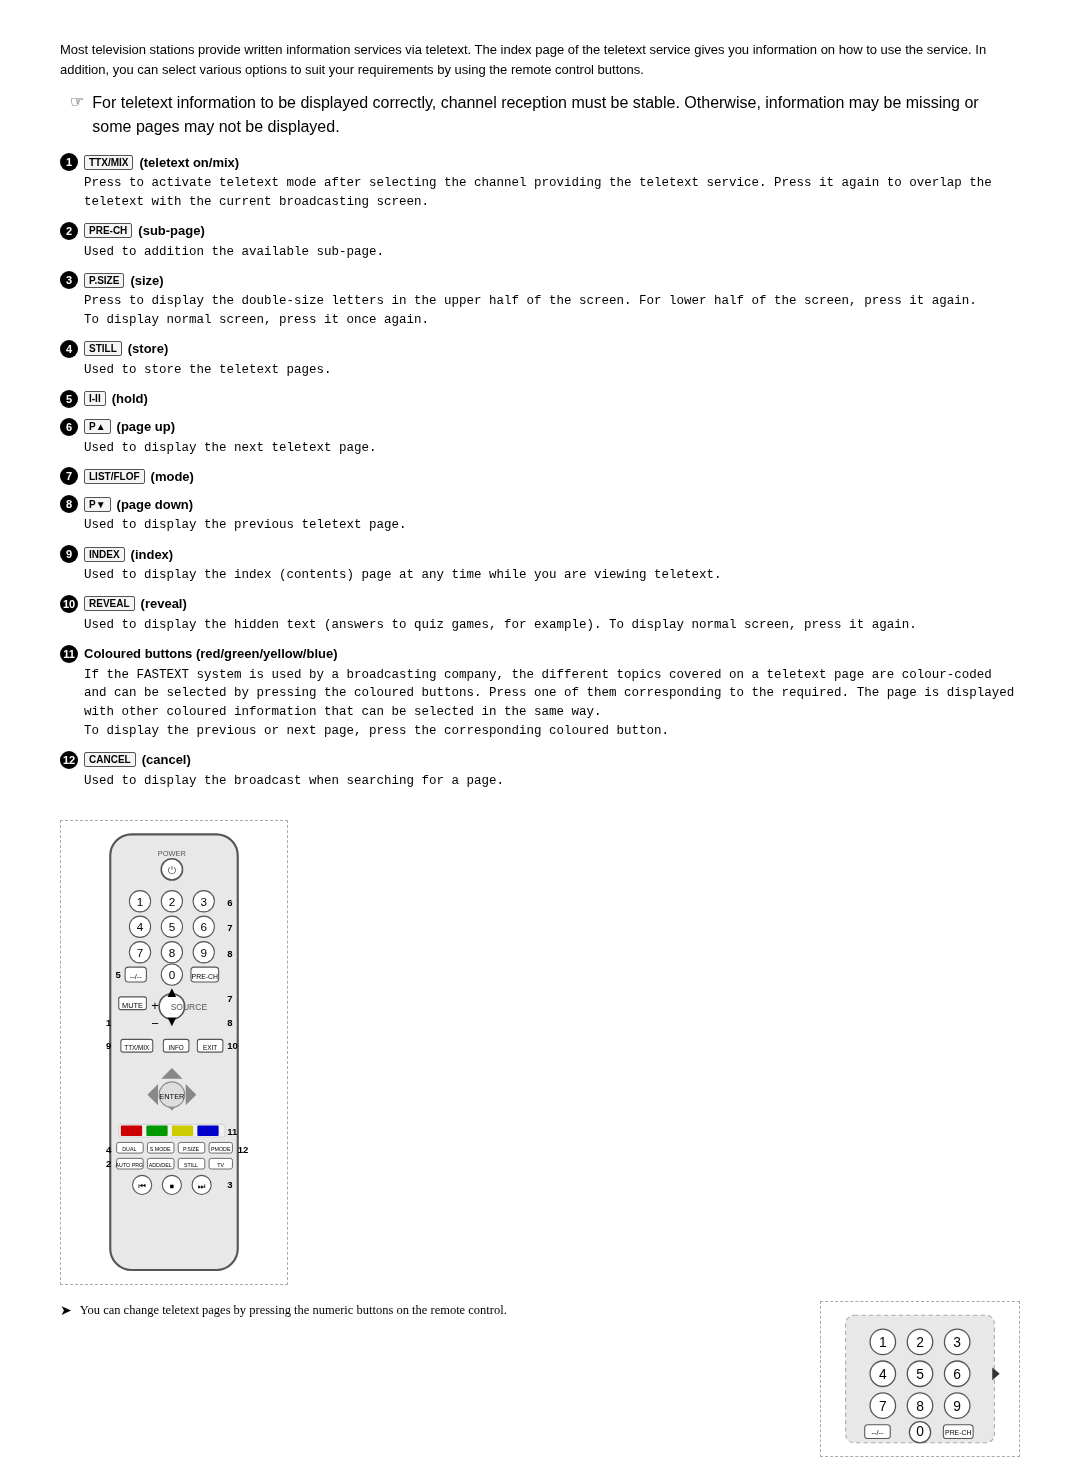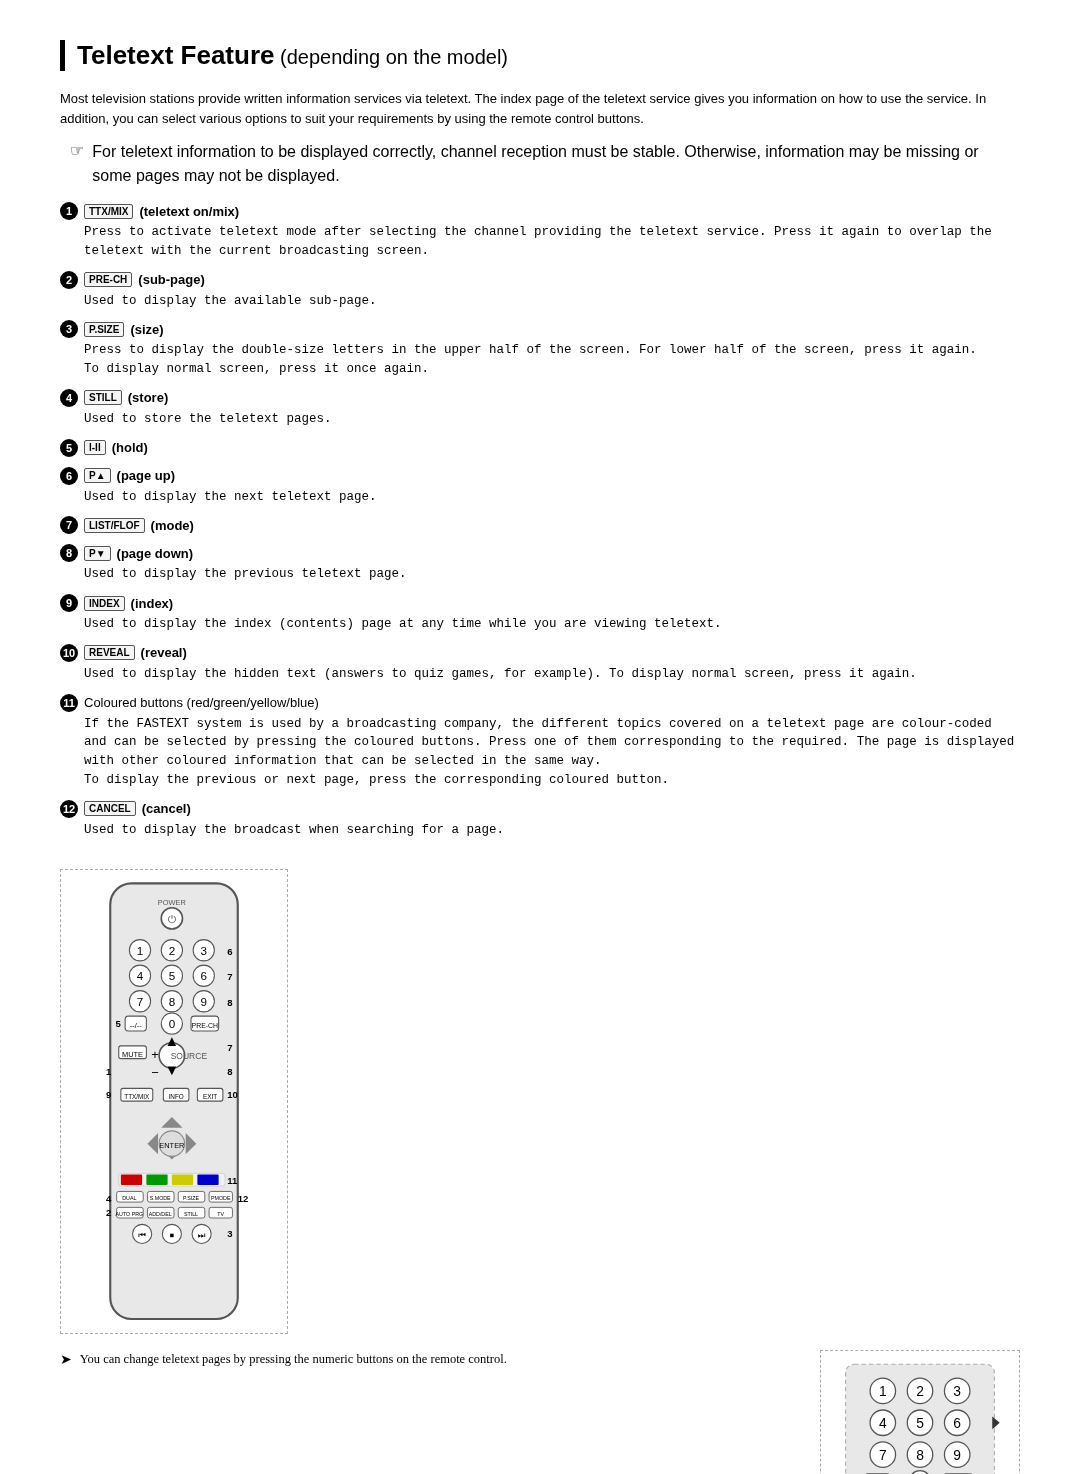--- a/index.html
+++ b/index.html
@@ -172,40 +172,35 @@
     .page-badge {
       background: #888;
       color: #000000;
       padding: 4px 20px;
       border-radius: 12px;
       font-size: 13px;
       font-weight: bold;
     }
 
     .coloured-header {
-      font-weight: normal;
+      font-weight: bold;
     }
 
     .small-remote-wrapper {
       border: 1px dashed #aaa;
       padding: 8px;
       display: flex;
       justify-content: center;
     }
   </style>
 </head>
 <body>
 
 <div class="page-container">
 
-  <div class="title-section">
-    <h1>
-      <span>Teletext Feature</span><span class="normal"> (depending on the model)</span>
-    </h1>
-  </div>
 
   <div class="main-layout">
 
     <div class="content-left">
 
       <p class="intro-text">Most television stations provide written information services via teletext. The index page of the teletext service gives you information on how to use the service. In addition, you can select various options to suit your requirements by using the remote control buttons.</p>
 
       <div class="note-box">
         <span class="note-icon">☞</span>
         <span class="note-text">For teletext information to be displayed correctly, channel reception must be stable. Otherwise, information may be missing or some pages may not be displayed.</span>
@@ -219,21 +214,21 @@
         </div>
         <div class="feature-body">Press to activate teletext mode after selecting the channel providing the teletext service. Press it again to overlap the teletext with the current broadcasting screen.</div>
       </div>
 
       <div class="feature-item">
         <div class="feature-header">
           <span class="feature-num">2</span>
           <span class="feature-icon">PRE-CH</span>
           <span>(sub-page)</span>
         </div>
-        <div class="feature-body">Used to display the available sub-page.</div>
+        <div class="feature-body">Used to addition the available sub-page.</div>
       </div>
 
       <div class="feature-item">
         <div class="feature-header">
           <span class="feature-num">3</span>
           <span class="feature-icon">P.SIZE</span>
           <span>(size)</span>
         </div>
         <div class="feature-body">Press to display the double-size letters in the upper half of the screen. For lower half of the screen, press it again.<br>To display normal screen, press it once again.</div>
       </div>

